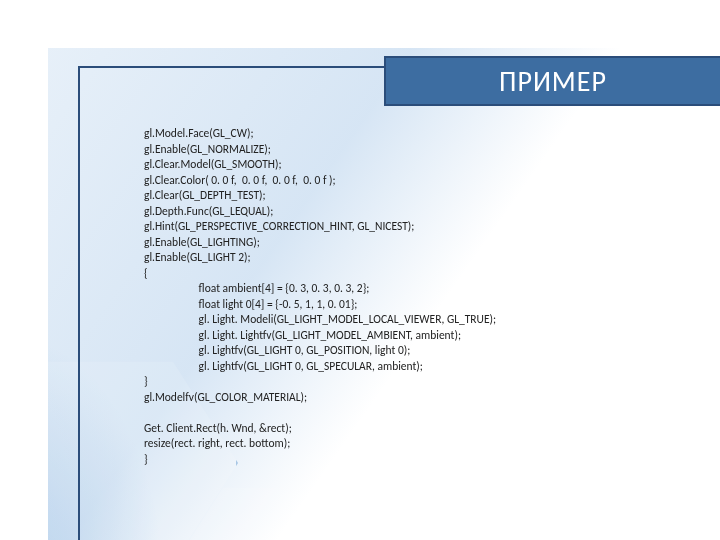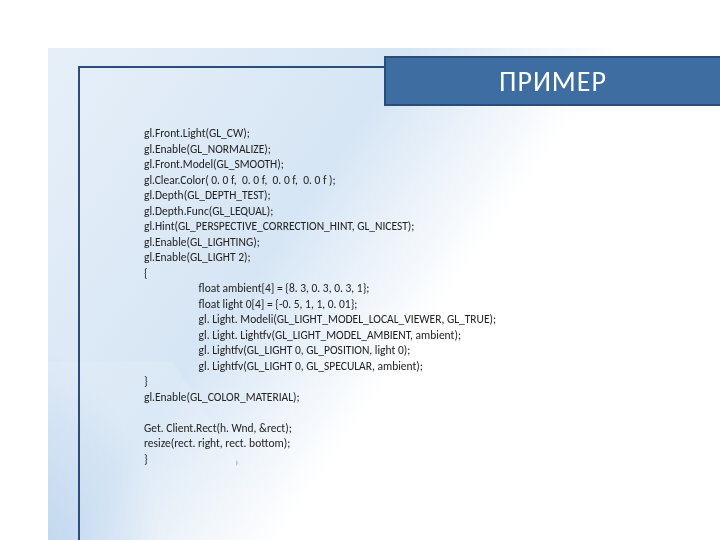--- a/index.html
+++ b/index.html
@@ -67,34 +67,34 @@
 <div class="hex h1"></div>
 <div class="hex h2"></div>
 <div class="hex h3"></div>
 
 <div class="frame"></div>
 
 <div class="title-box">
   <span>ПРИМЕР</span>
 </div>
 
-<div class="code"><span>gl.Front.Light(GL_CW);</span>
+<div class="code"><span>gl.Model.Face(GL_CW);</span>
 <span>gl.Enable(GL_NORMALIZE);</span>
-<span>gl.Front.Model(GL_SMOOTH);</span>
+<span>gl.Clear.Model(GL_SMOOTH);</span>
 <span>gl.Clear.Color( 0. 0 f,  0. 0 f,  0. 0 f,  0. 0 f );</span>
-<span>gl.Depth(GL_DEPTH_TEST);</span>
+<span>gl.Clear(GL_DEPTH_TEST);</span>
 <span>gl.Depth.Func(GL_LEQUAL);</span>
 <span>gl.Hint(GL_PERSPECTIVE_CORRECTION_HINT, GL_NICEST);</span>
 <span>gl.Enable(GL_LIGHTING);</span>
 <span>gl.Enable(GL_LIGHT 2);</span>
 <span>{</span>
-<span>                     float ambient[4] = {8. 3, 0. 3, 0. 3, 1};</span>
+<span>                     float ambient[4] = {0. 3, 0. 3, 0. 3, 2};</span>
 <span>                     float light 0[4] = {-0. 5, 1, 1, 0. 01};</span>
 <span>                     gl. Light. Modeli(GL_LIGHT_MODEL_LOCAL_VIEWER, GL_TRUE);</span>
 <span>                     gl. Light. Lightfv(GL_LIGHT_MODEL_AMBIENT, ambient);</span>
 <span>                     gl. Lightfv(GL_LIGHT 0, GL_POSITION, light 0);</span>
 <span>                     gl. Lightfv(GL_LIGHT 0, GL_SPECULAR, ambient);</span>
 <span>}</span>
-<span>gl.Enable(GL_COLOR_MATERIAL);</span>
+<span>gl.Modelfv(GL_COLOR_MATERIAL);</span>
 <span></span>
 <span>Get. Client.Rect(h. Wnd, &amp;rect);</span>
 <span>resize(rect. right, rect. bottom);</span>
 <span>}</span></div>
 
 </body></html>

